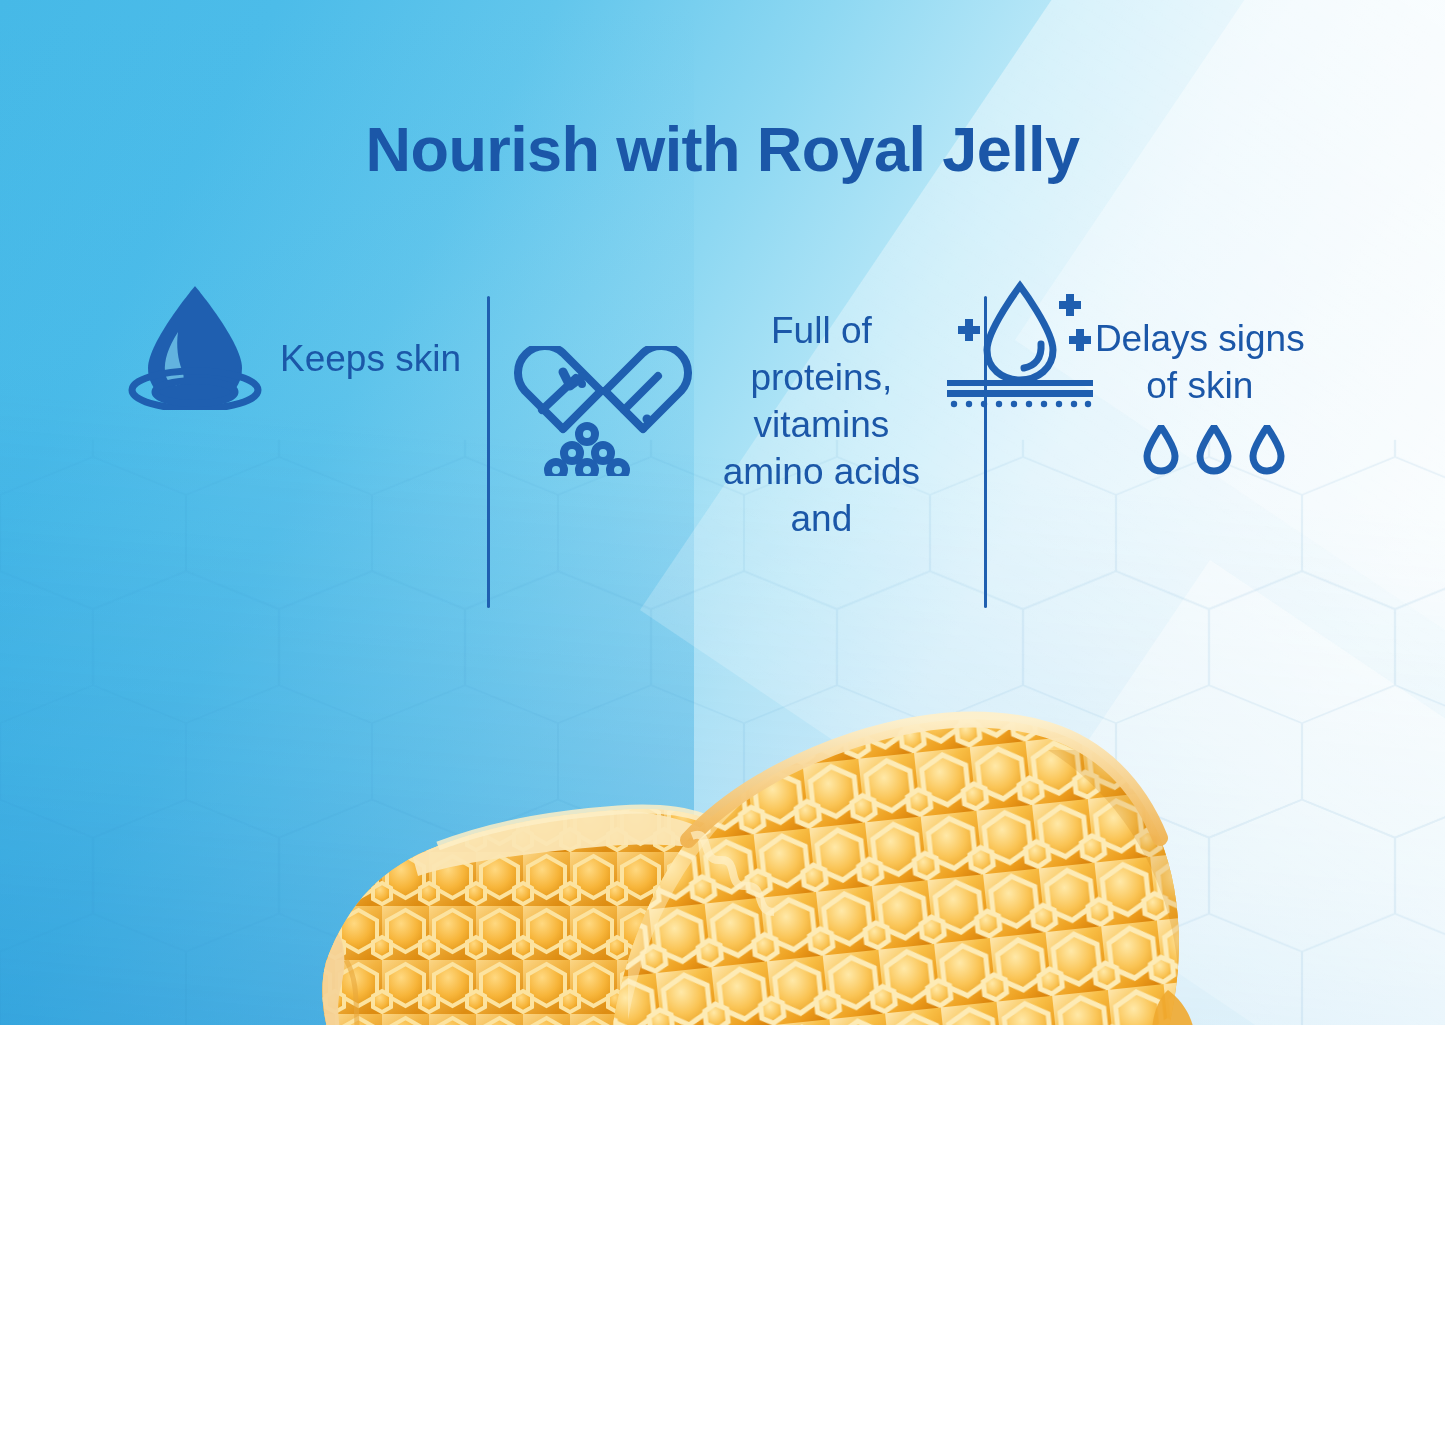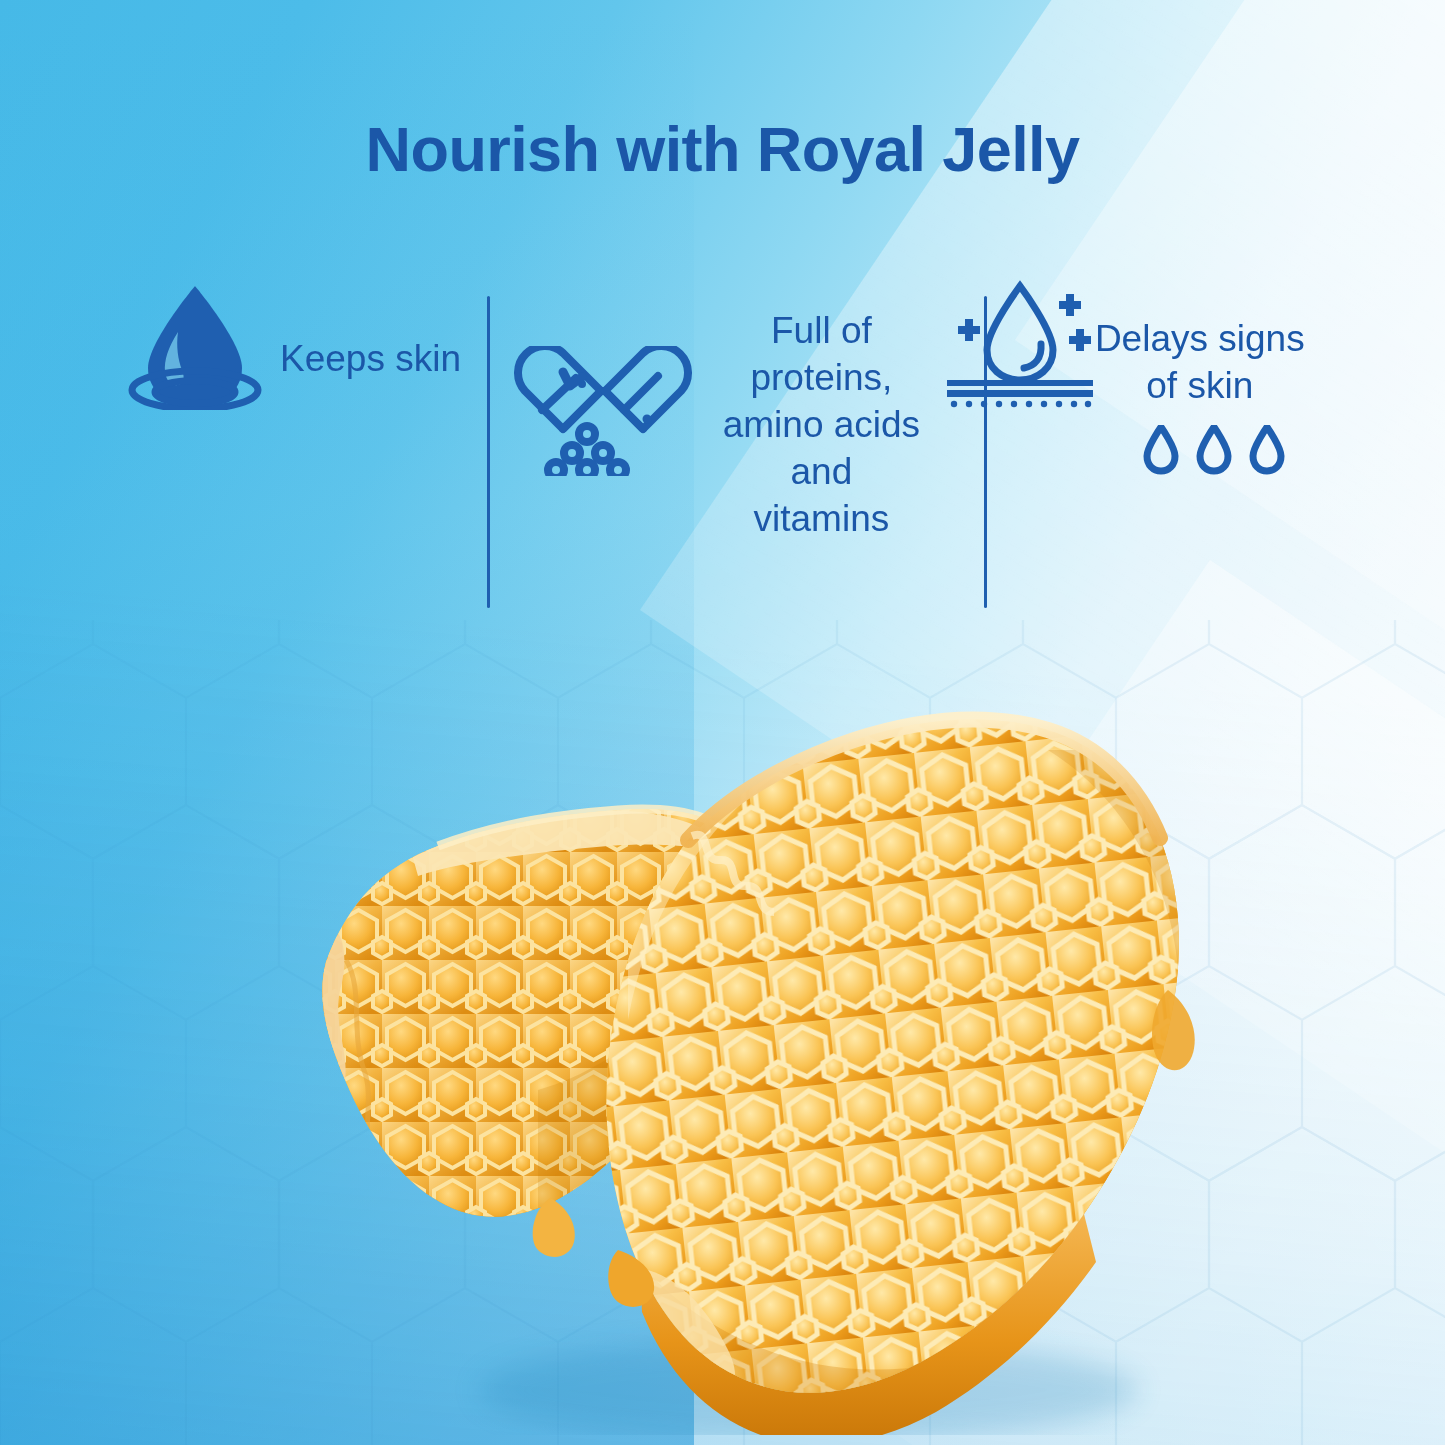--- a/index.html
+++ b/index.html
@@ -3,21 +3,21 @@
 <meta charset="utf-8">
 <style>
   html, body {
     margin: 0;
     padding: 0;
     background: #ffffff;
   }
   #canvas {
     position: relative;
     width: 1445px;
-    height: 1445px;
+    height: 1025px;
     overflow: hidden;
     font-family: "Liberation Sans", sans-serif;
     background: #43b7e6;
   }
 
   
   .bg-base {
     position: absolute;
     inset: 0;
     background: linear-gradient(118deg,
@@ -235,22 +235,22 @@
             <circle cx="64" cy="107" r="8"></circle>
             <circle cx="95" cy="107" r="8"></circle>
             <circle cx="48" cy="124" r="8"></circle>
             <circle cx="79" cy="124" r="8"></circle>
             <circle cx="110" cy="124" r="8"></circle>
           </g>
         </svg>
       </div>
       <div class="flabel">
         <div>Full of proteins,</div>
+        <div>vitamins</div>
         <div>amino acids and</div>
-        <div>vitamins</div>
       </div>
     </div>
 
     <div class="feature f3">
       <div class="ficon">
         <svg width="150" height="130" viewBox="0 0 150 130">
 
           <path d="M75 6 C75 6 42 50 42 70 C42 88 57 100 75 100 C93 100 108 88 108 70 C108 50 75 6 75 6 Z" fill="none" stroke="#1f5fb0" stroke-width="7"></path>
           <path d="M96 64 C97 78 90 86 79 88" fill="none" stroke="#1f5fb0" stroke-width="7" stroke-linecap="round"></path>
 

